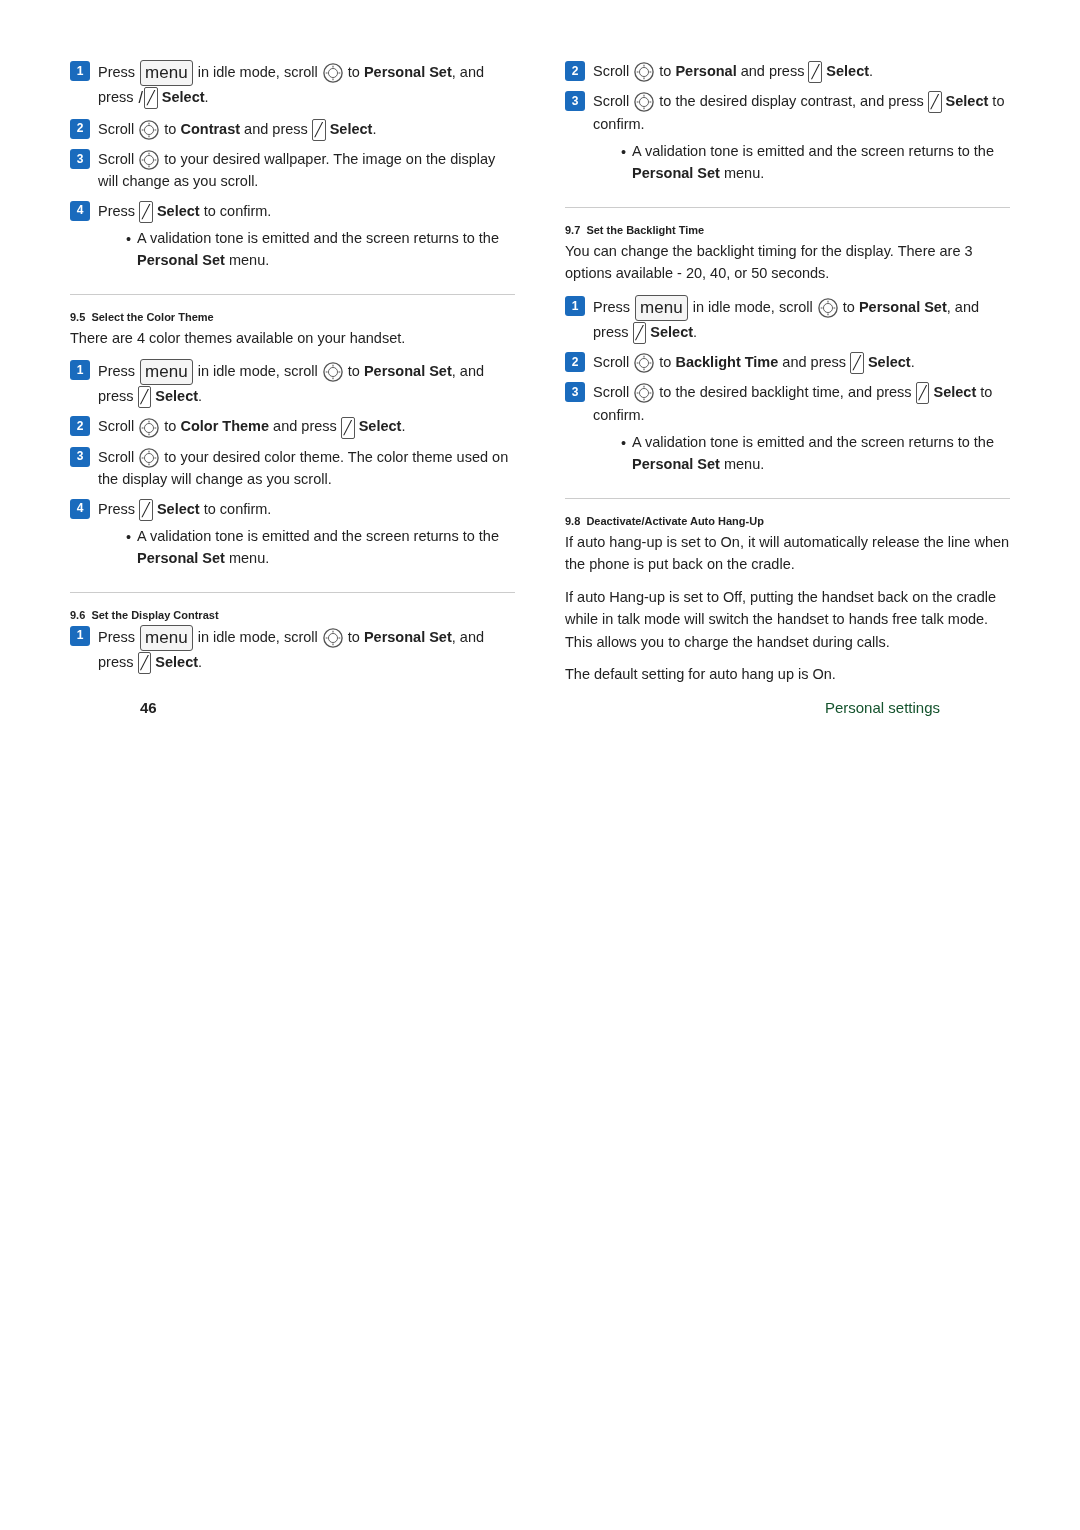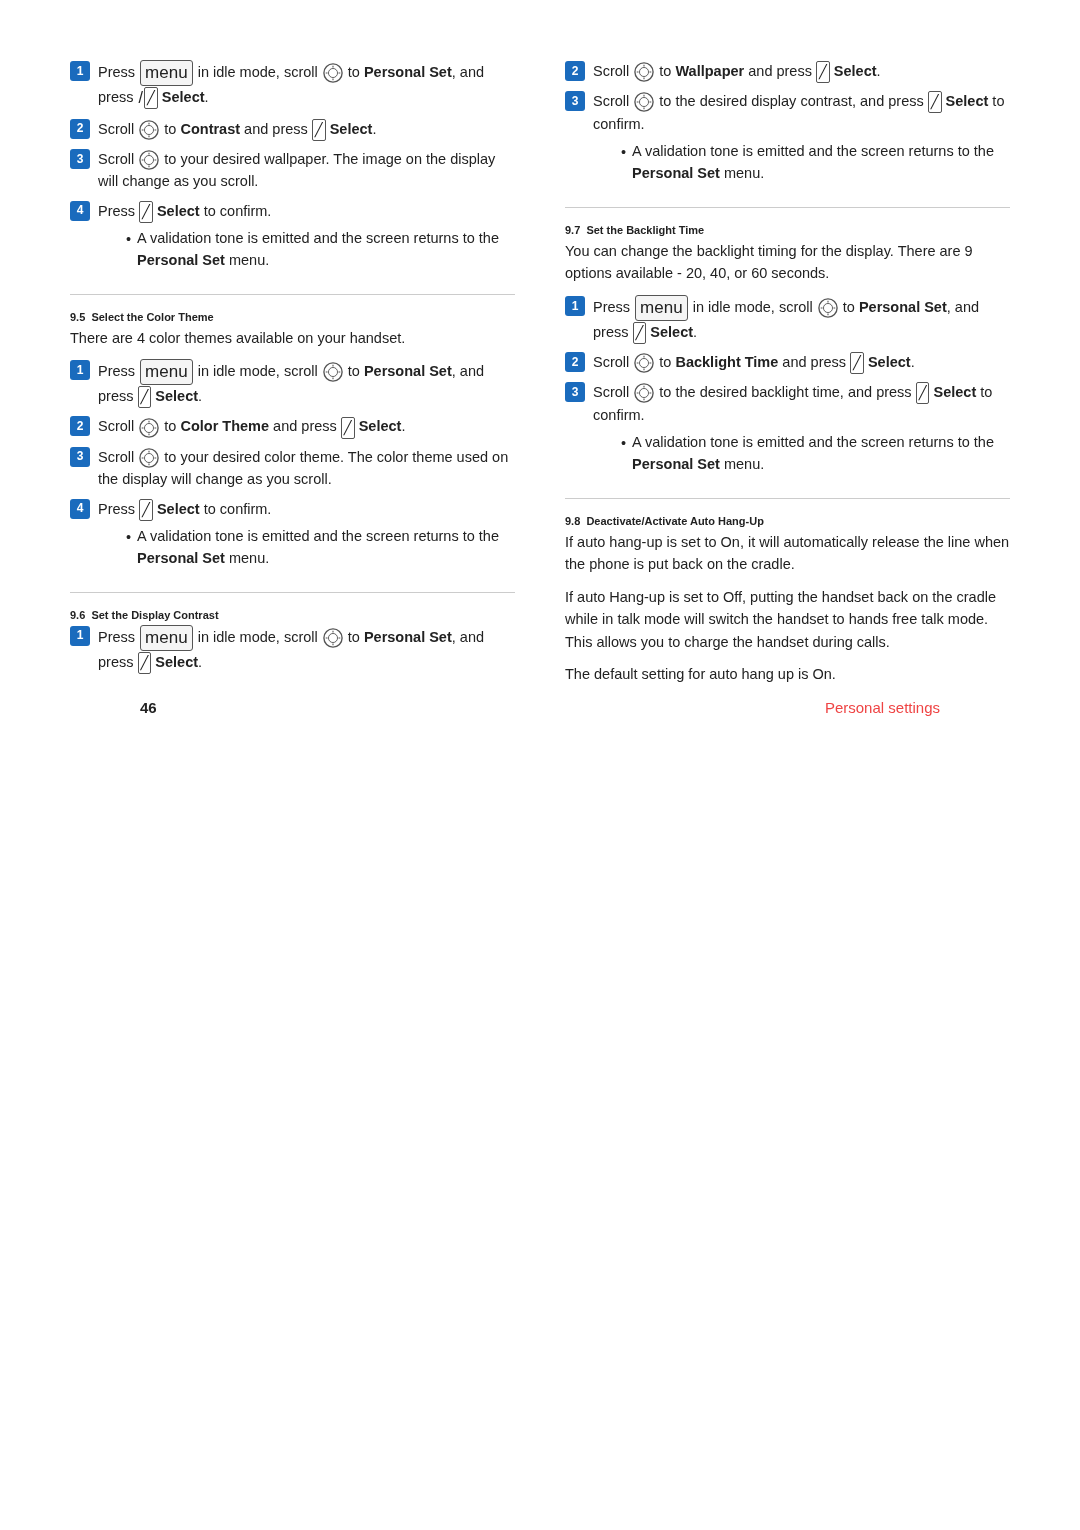--- a/index.html
+++ b/index.html
@@ -115,21 +115,21 @@
     .page-num {
       font-size: 15px;
       font-weight: bold;
       color: #222;
       position: absolute;
       bottom: 50px;
       left: 70px;
     }
     .page-label {
       font-size: 15px;
-      color: #ef4444;
+      color: #14532d;
       position: absolute;
       bottom: 50px;
       right: 70px;
     }
     .footer {
       position: relative;
       height: 40px;
       margin-top: 30px;
     }
   </style>
@@ -260,21 +260,21 @@
 
     <div>
       <ol class="step-list">
         <li class="step-item">
           <span class="step-num">2</span>
           <span class="step-content">
             Scroll <span class="scroll-icon"><svg viewBox="0 0 22 22" xmlns="http://www.w3.org/2000/svg">
                   <circle cx="11" cy="11" r="10" fill="none" stroke="#555" stroke-width="1.5"></circle>
                   <circle cx="11" cy="11" r="5" fill="none" stroke="#555" stroke-width="1"></circle>
                   <path d="M11 5 L11 3 M11 17 L11 19 M5 11 L3 11 M17 11 L19 11" stroke="#555" stroke-width="1.2"></path>
-                </svg></span> to <b>Wallpaper</b> and press <span style="display:inline-block;border:1.5px solid #555;padding:0 2px;border-radius:2px;font-size:13px;vertical-align:middle;">╱</span> <b>Select</b>.
+                </svg></span> to <b>Personal</b> and press <span style="display:inline-block;border:1.5px solid #555;padding:0 2px;border-radius:2px;font-size:13px;vertical-align:middle;">╱</span> <b>Select</b>.
           </span>
         </li>
         <li class="step-item">
           <span class="step-num">3</span>
           <span class="step-content">
             Scroll <span class="scroll-icon"><svg viewBox="0 0 22 22" xmlns="http://www.w3.org/2000/svg">
                   <circle cx="11" cy="11" r="10" fill="none" stroke="#555" stroke-width="1.5"></circle>
                   <circle cx="11" cy="11" r="5" fill="none" stroke="#555" stroke-width="1"></circle>
                   <path d="M11 5 L11 3 M11 17 L11 19 M5 11 L3 11 M17 11 L19 11" stroke="#555" stroke-width="1.2"></path>
                 </svg></span> to the desired display contrast, and press <span style="display:inline-block;border:1.5px solid #555;padding:0 2px;border-radius:2px;font-size:13px;vertical-align:middle;">╱</span> <b>Select</b> to confirm.
@@ -286,21 +286,21 @@
         </li>
       </ol>
     </div>
 
     <hr class="divider">
 
     <div>
       <p class="section-title">
         <span class="section-number">9.7</span>&nbsp;&nbsp;Set the Backlight Time
       </p>
-      <p class="section-desc">You can change the backlight timing for the display. There are 9 options available - 20, 40, or 60 seconds.</p>
+      <p class="section-desc">You can change the backlight timing for the display. There are 3 options available - 20, 40, or 50 seconds.</p>
       <ol class="step-list">
         <li class="step-item">
           <span class="step-num">1</span>
           <span class="step-content">
             Press <span class="menu-icon">menu</span> in idle mode, scroll <span class="scroll-icon"><svg viewBox="0 0 22 22" xmlns="http://www.w3.org/2000/svg">
                   <circle cx="11" cy="11" r="10" fill="none" stroke="#555" stroke-width="1.5"></circle>
                   <circle cx="11" cy="11" r="5" fill="none" stroke="#555" stroke-width="1"></circle>
                   <path d="M11 5 L11 3 M11 17 L11 19 M5 11 L3 11 M17 11 L19 11" stroke="#555" stroke-width="1.2"></path>
                 </svg></span> to <b>Personal Set</b>, and press <span style="display:inline-block;border:1.5px solid #555;padding:0 2px;border-radius:2px;font-size:13px;vertical-align:middle;">╱</span> <b>Select</b>.
           </span>

